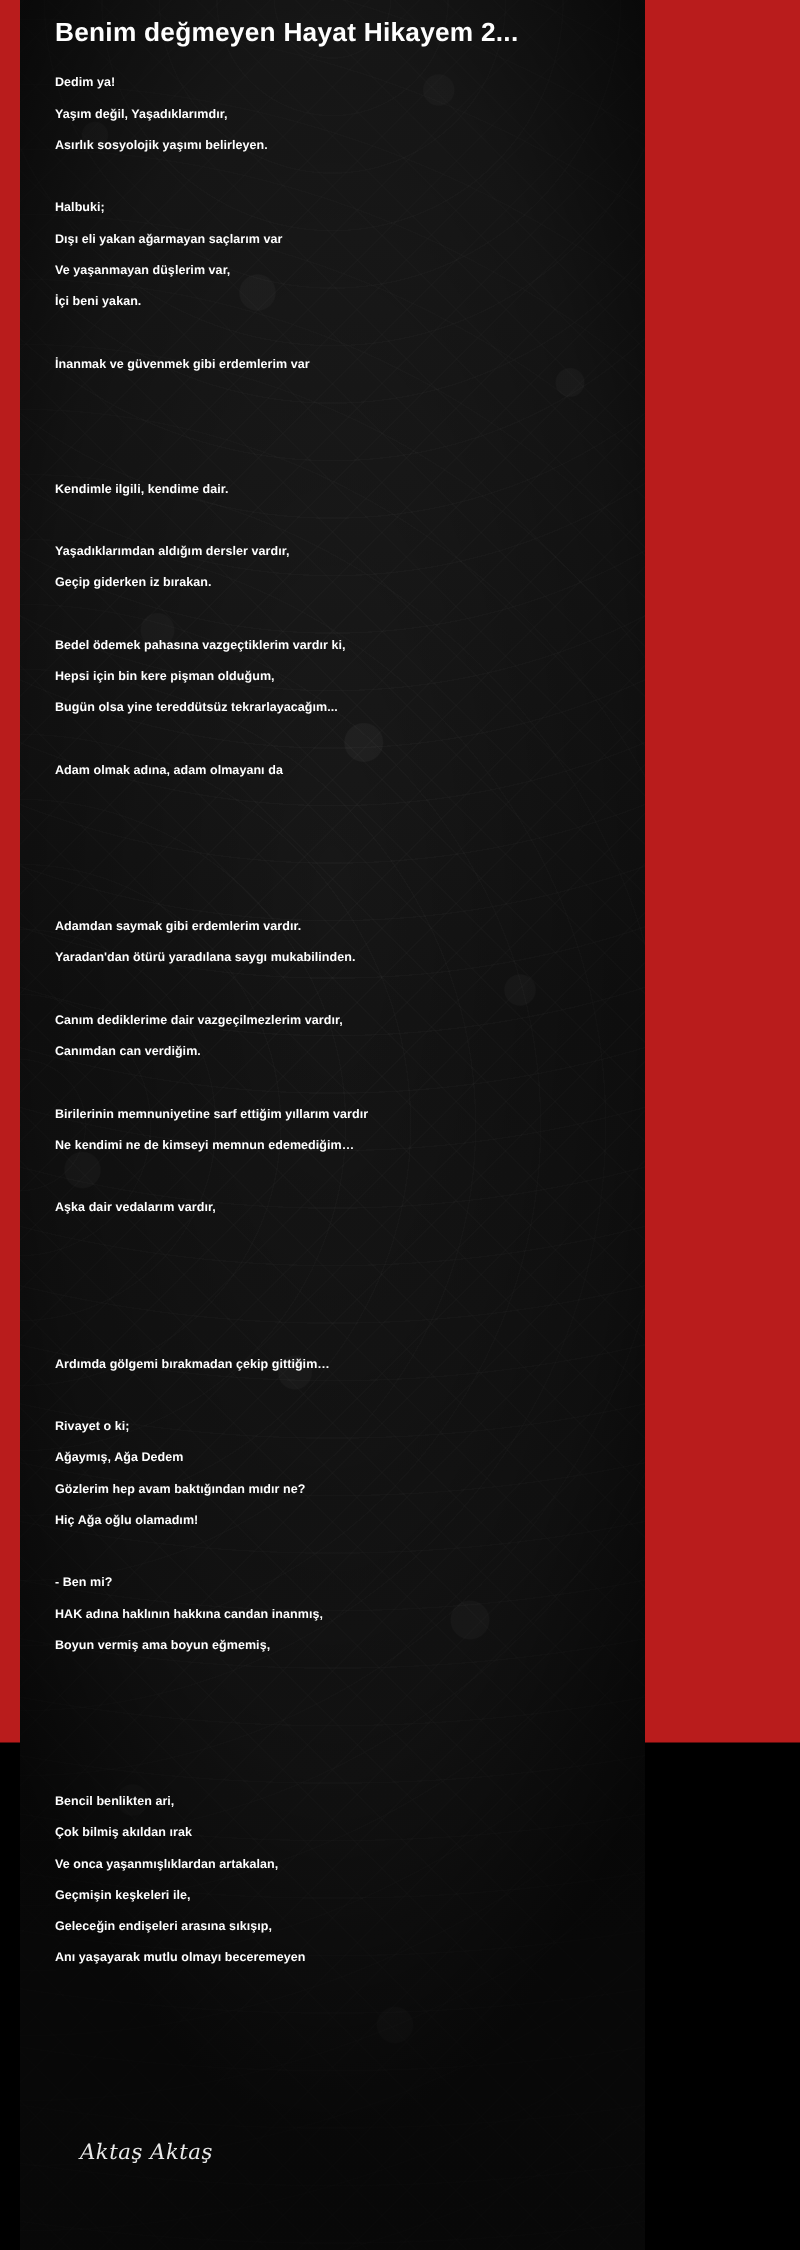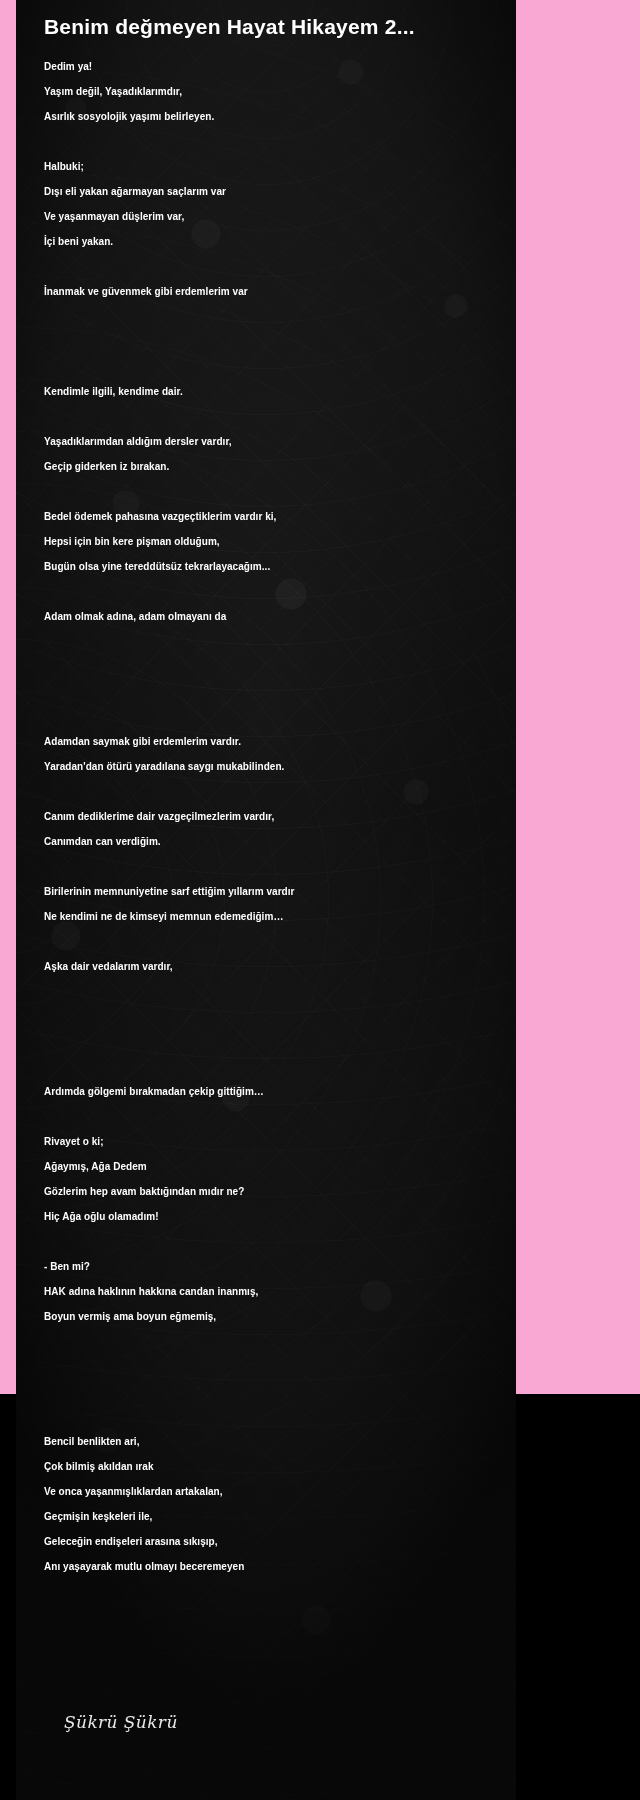--- a/index.html
+++ b/index.html
@@ -11,21 +11,21 @@
     width: 640px;
     height: 1800px;
     font-family: "Liberation Sans", sans-serif;
     overflow: hidden;
   }
 
   .page {
     position: relative;
     width: 640px;
     height: 1394px;
-    background: #f9a8d4;
+    background: #b91c1c;
     box-sizing: border-box;
   }
 
   
   .poem-card {
     position: absolute;
     left: 16px;
     top: 0px;
     width: 500px;
     height: 1800px;
@@ -157,15 +157,15 @@
 
 
 
 Bencil benlikten ari,
 Çok bilmiş akıldan ırak
 Ve onca yaşanmışlıklardan artakalan,
 Geçmişin keşkeleri ile,
 Geleceğin endişeleri arasına sıkışıp,
 Anı yaşayarak mutlu olmayı beceremeyen</div>
     </div>
-    <div class="poem-author">Şükrü Şükrü</div>
+    <div class="poem-author">Aktaş Aktaş</div>
   </div>
 </div>
 
 </body></html>

